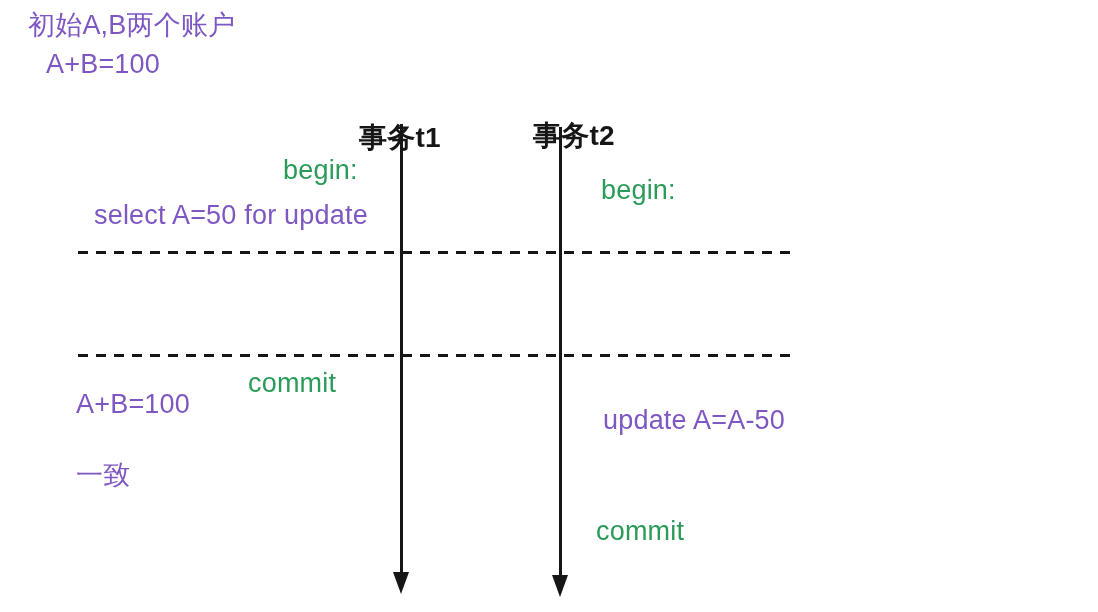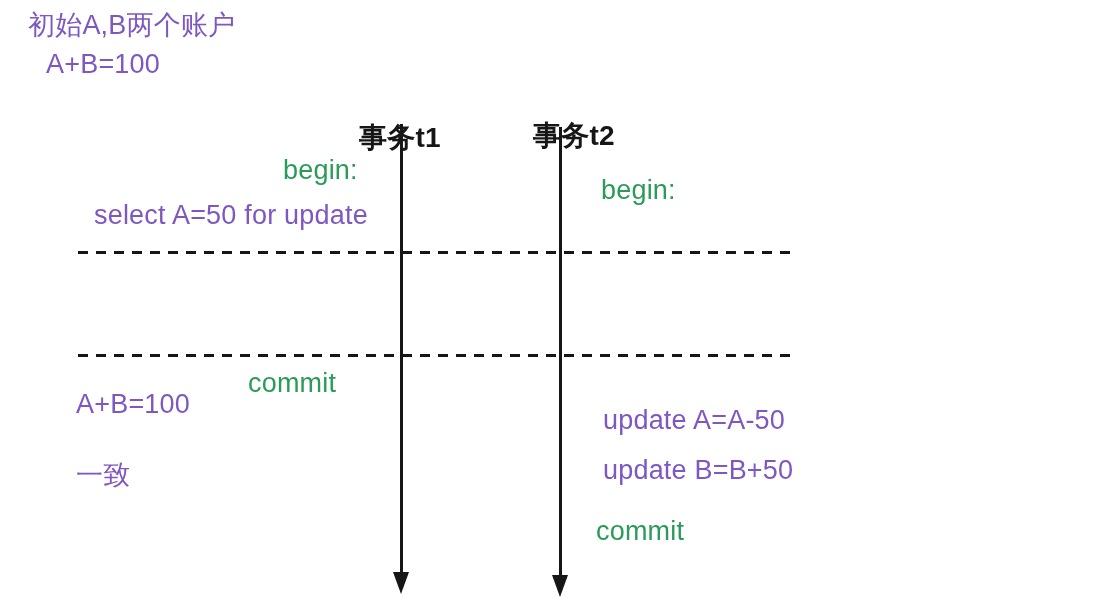--- a/index.html
+++ b/index.html
@@ -76,16 +76,15 @@
   <div class="txt purple" style="left:50px; top:200px;margin-left:44px;">select A=50 for update</div>
   <div class="txt green" style="left:248px; top:368px;">commit</div>
   <div class="txt purple" style="left:76px; top:389px;">A+B=100</div>
   <div class="txt purple" style="left:76px; top:426px;margin-top:34px;">一致</div>
 
   <div class="dashline" style="left:78px; top:251px; width:718px;"></div>
   <div class="dashline" style="left:78px; top:354px; width:718px;"></div>
 
   <div class="txt green" style="left:601px; top:175px;">begin:</div>
   <div class="txt purple" style="left:603px; top:389px;margin-top:16px;">update A=A-50</div>
-  <div class="txt purple" style="left:603px; top:455px;">update B=B+50</div>
   <div class="txt green" style="left:596px; top:516px;">commit</div>
 
 </div>
 
 </body></html>

